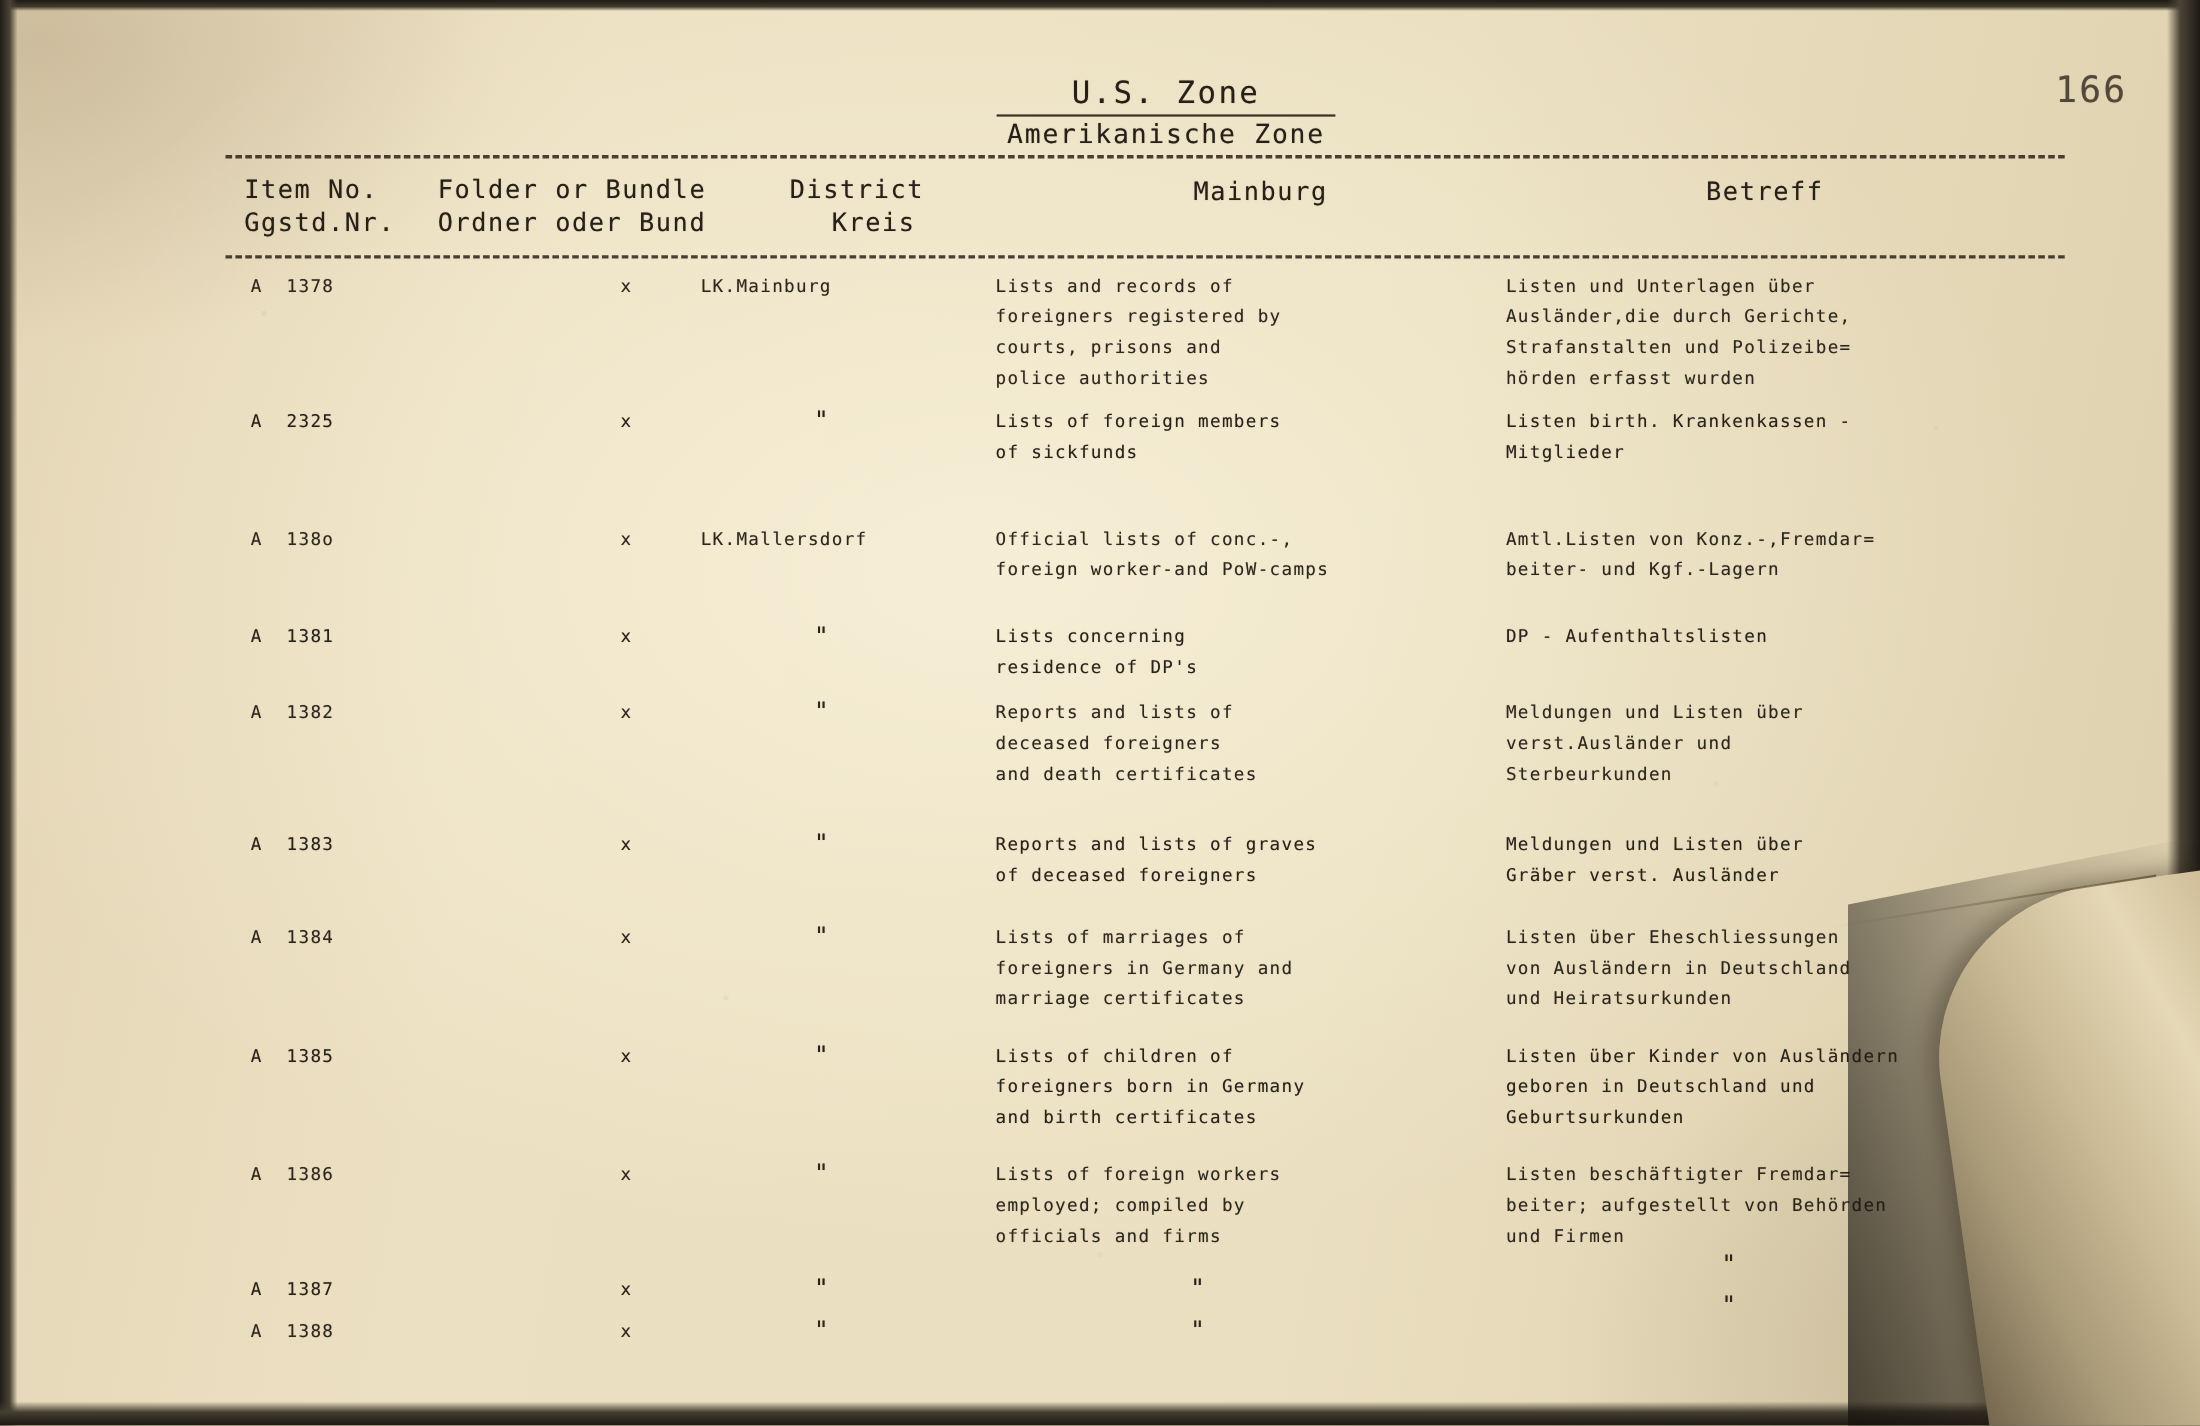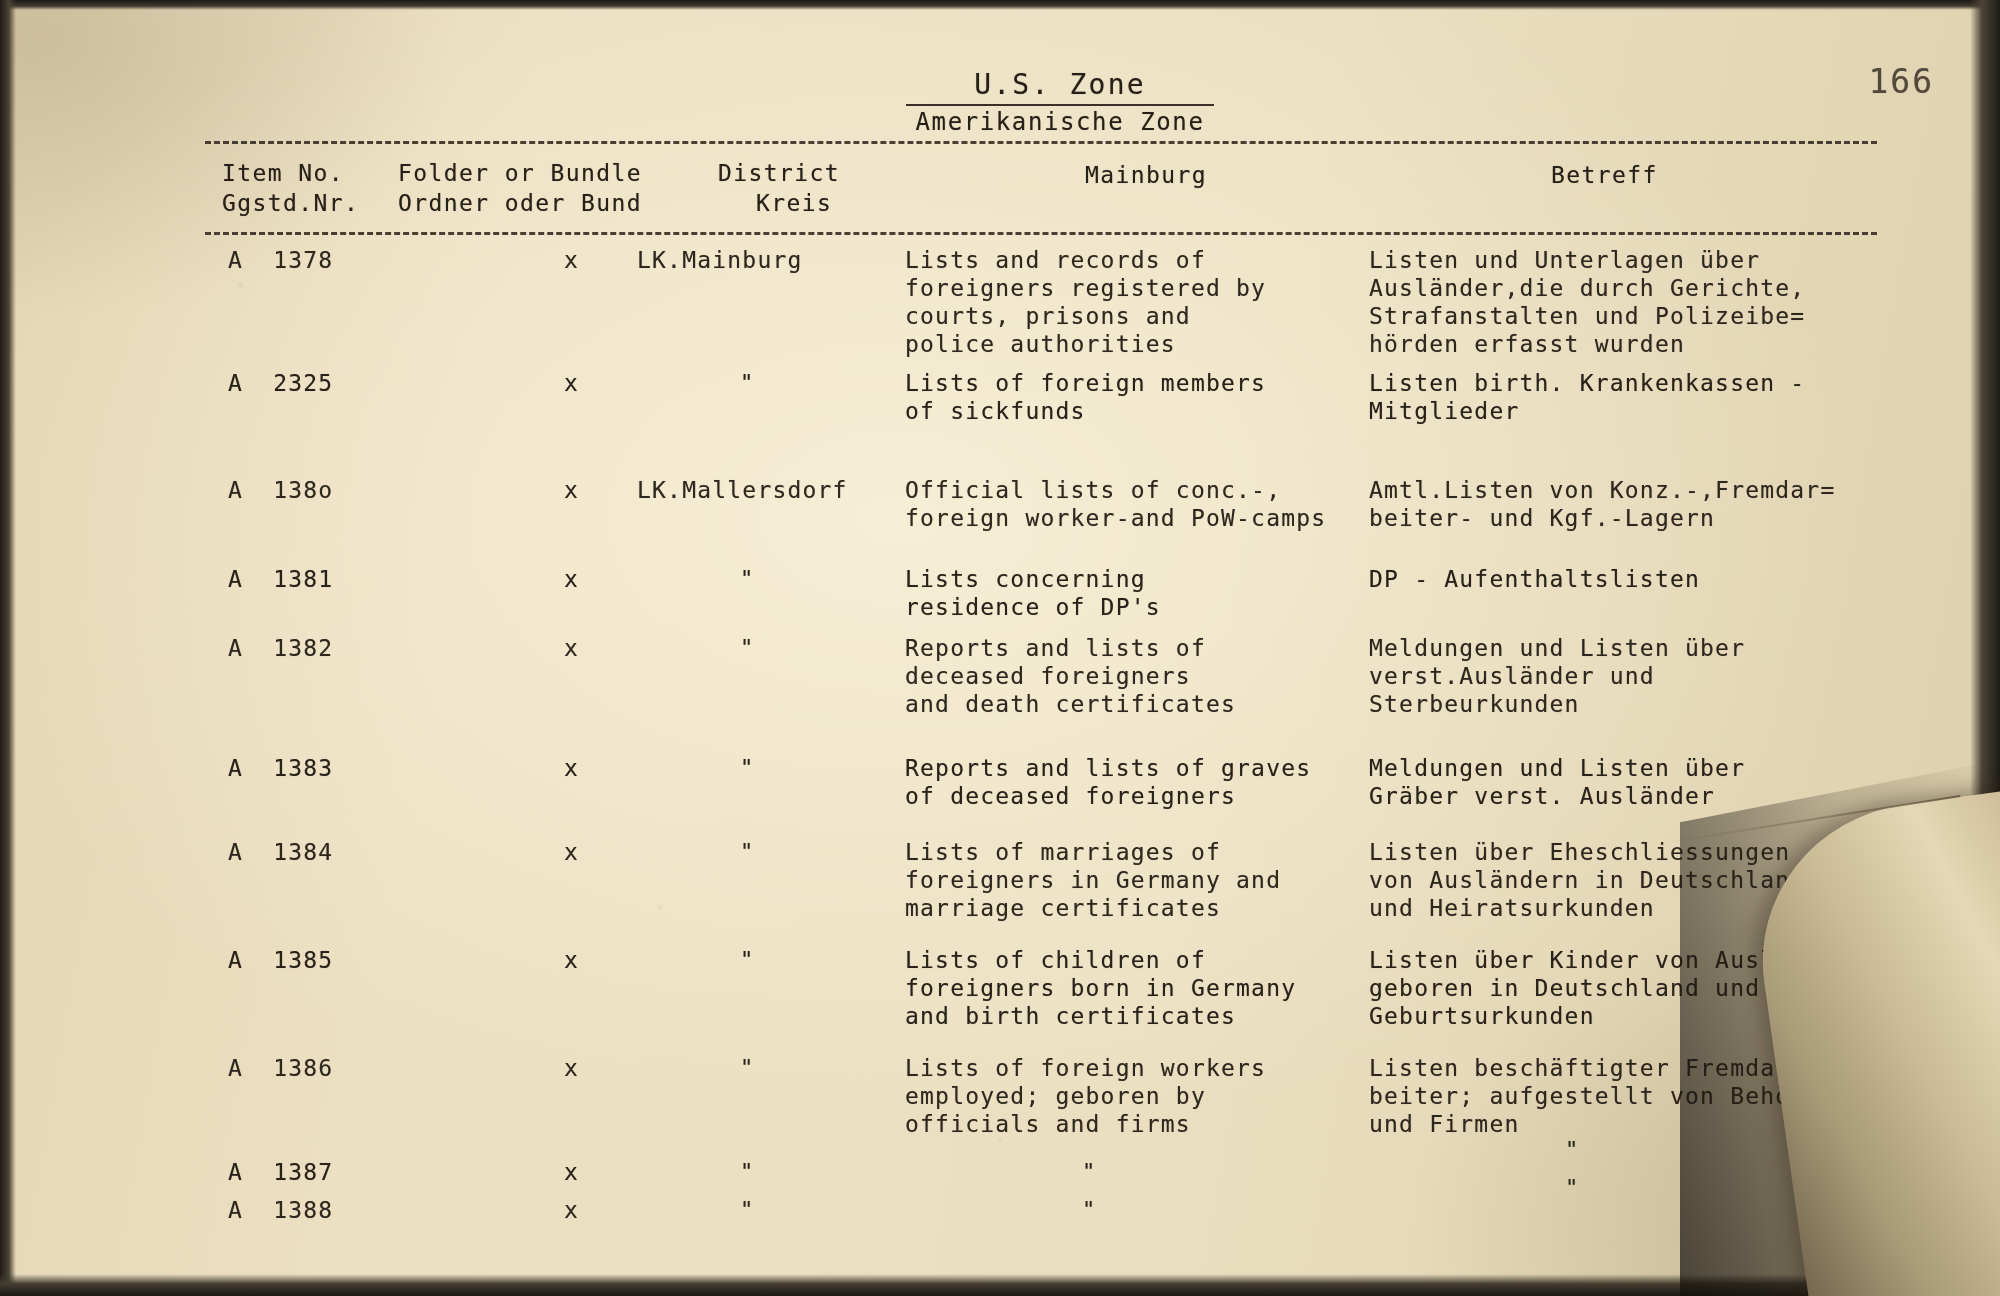--- a/index.html
+++ b/index.html
@@ -182,21 +182,21 @@
     left: 0;
     top: 246px;
     width: 2000px;
   }
   .row {
     position: relative;
     width: 2000px;
   }
   .cell {
     position: absolute;
-    font-size: 23px;
+    font-size: 16px;
     line-height: 28px;
     white-space: pre;
     letter-spacing: 1.2px;
   }
   .c-item     { left: 228px;  }
   .c-folder   { left: 564px;  }
   .c-district { left: 637px;  }
   .c-subject  { left: 905px;  }
   .c-betreff  { left: 1369px; }
 
@@ -323,21 +323,21 @@
 and birth certificates</div>
           <div class="cell typed c-betreff">Listen über Kinder von Ausländern
 geboren in Deutschland und
 Geburtsurkunden</div>
         </div>
         <div class="row" style="position: absolute; top: 808px; left: 0px; height: 1px;">
           <div class="cell typed c-item">A  1386</div>
           <div class="cell typed c-folder">x</div>
           <div class="cell typed c-district dist-ditto" style="left: 740px; font-size: 22px;">"</div>
           <div class="cell typed c-subject">Lists of foreign workers
-employed; geboren by
+employed; compiled by
 officials and firms</div>
           <div class="cell typed c-betreff">Listen beschäftigter Fremdar=
 beiter; aufgestellt von Behörden
 und Firmen</div>
         </div>
         <div class="row" style="position: absolute; top: 912px; left: 0px; height: 1px;">
           <div class="cell typed c-item">A  1387</div>
           <div class="cell typed c-folder">x</div>
           <div class="cell typed c-district dist-ditto" style="left: 740px; font-size: 22px;">"</div>
           <div class="cell typed c-subject sub-ditto" style="left: 1082px; font-size: 22px;">"</div>

